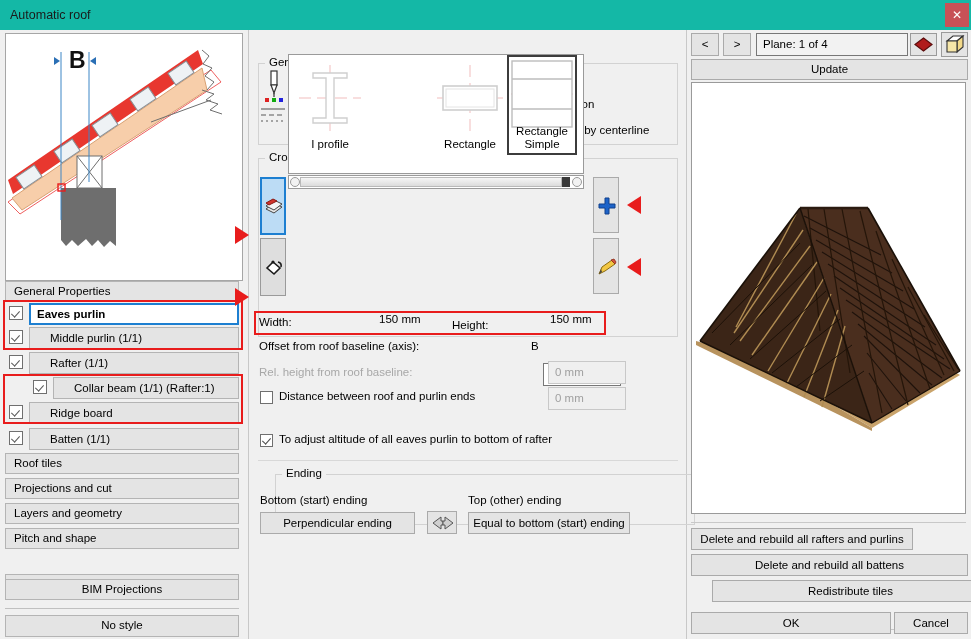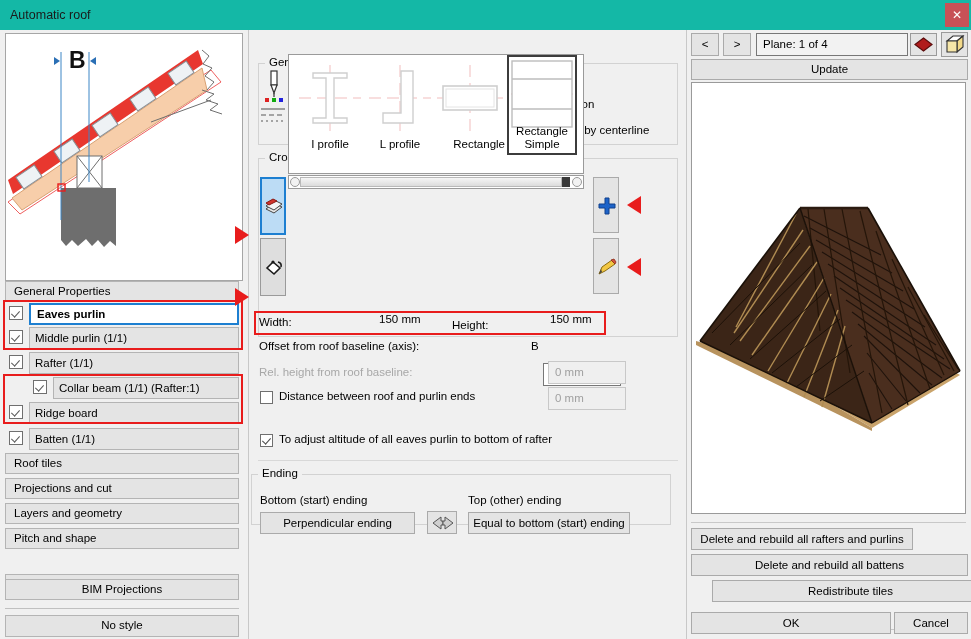--- a/index.html
+++ b/index.html
@@ -47,21 +47,21 @@
     position:absolute;left:4px;top:3px;width:14px;height:14px;
     background:#fff;border:1px solid #6f6f6f;box-sizing:border-box;
   }
   .sb-row .chk::after{
     content:"";position:absolute;left:3px;top:2px;width:4px;height:7px;
     border:solid #5a5a5a;border-width:0 1.6px 1.6px 0;transform:rotate(42deg);
   }
   .sb-row .field{
     position:absolute;left:24px;top:0;right:0;height:22px;
     background:#e4e4e4;border:1px solid #b4b4b4;box-sizing:border-box;
-    line-height:20px;padding-left:5px;font-size:11.5px;
+    line-height:20px;padding-left:20px;font-size:11.5px;
   }
   .sb-row.indent .chk{left:28px;}
   .sb-row.indent .field{left:48px;}
   .sb-row.selected .field{
     background:#fff;border:2px solid #1d7fd1;font-weight:bold;line-height:18px;padding-left:6px;
   }
   .redbox{position:absolute;border:2px solid #e81c1c;box-sizing:border-box;pointer-events:none;}
   #sb-divider{position:absolute;left:5px;width:234px;height:1px;background:#c0c0c0;}
   
   #center-col{position:absolute;left:248px;top:0;width:437px;height:609px;background:#f0f0f0;
@@ -321,30 +321,22 @@
 
       <div class="prof-cell" style="left:6px;">
         <svg width="70" height="78" viewBox="0 0 70 78">
           <line x1="4" y1="39" x2="66" y2="39" stroke="#f1bdbd" stroke-width="1" stroke-dasharray="12,6"></line>
           <line x1="35" y1="6" x2="35" y2="72" stroke="#f1bdbd" stroke-width="1" stroke-dasharray="12,6"></line>
           <path d="M18,14 L52,14 L52,19 L39,19 L39,59 L52,59 L52,64 L18,64 L18,59 L31,59 L31,19 L18,19 Z" fill="#fff" stroke="#cfcfcf" stroke-width="1.4"></path>
         </svg>
         <span class="nm">I profile</span>
       </div>
 
-      <div class="prof-cell" style="left:76px;">
-        <svg width="70" height="78" viewBox="0 0 70 78">
-          <line x1="4" y1="39" x2="66" y2="39" stroke="#f1bdbd" stroke-width="1" stroke-dasharray="12,6"></line>
-          <line x1="35" y1="6" x2="35" y2="72" stroke="#f1bdbd" stroke-width="1" stroke-dasharray="12,6"></line>
-          <path d="M36,12 L48,12 L48,64 L18,64 L18,54 L36,54 Z" fill="#fff" stroke="#cfcfcf" stroke-width="1.4"></path>
-        </svg>
-        <span class="nm">L profile</span>
-      </div>
-
-      <div class="prof-cell" style="left:146px;text-align:right;">
+
+      <div class="prof-cell" style="left:146px;">
         <svg width="70" height="78" viewBox="0 0 70 78">
           <line x1="2" y1="39" x2="68" y2="39" stroke="#f1bdbd" stroke-width="1" stroke-dasharray="12,6"></line>
           <line x1="35" y1="6" x2="35" y2="72" stroke="#f1bdbd" stroke-width="1" stroke-dasharray="12,6"></line>
           <rect x="8" y="27" width="54" height="24" fill="#fff" stroke="#cfcfcf" stroke-width="1.6"></rect>
           <rect x="11" y="30" width="48" height="18" fill="none" stroke="#e4e4e4" stroke-width="1"></rect>
         </svg>
         <span class="nm">Rectangle</span>
       </div>
 
       <div class="prof-cell sel" style="left:218px;top:0px;height:100px;">
@@ -409,21 +401,21 @@
       <span>0 mm</span>
     </div>
 
     <div class="chkline on" style="left:11px;top:403px;">
       <span class="box"></span>
       <span class="t">To adjust altitude of all eaves purlin to bottom of rafter</span>
     </div>
 
     <div style="position:absolute;left:9px;top:430px;width:420px;height:1px;background:#d8d8d8;"></div>
 
-    <div class="group" style="left:2px;top:444px;width:420px;height:51px;padding-left:30px;">
+    <div class="group" style="left:26px;top:444px;width:420px;height:51px;padding-left:30px;">
       <span class="group-title">Ending</span>
     </div>
     <span class="lbltxt" style="left:11px;top:464px;">Bottom (start) ending</span>
     <div class="btn" style="position:absolute;left:11px;top:482px;width:155px;height:22px;line-height:20px;">
       <span>Perpendicular ending</span>
     </div>
     <div style="position:absolute;left:178px;top:481px;width:30px;height:23px;background:#e4e4e4;border:1px solid #aaa;box-sizing:border-box;">
       <span style="position:absolute;left:3px;top:3px;">
         <svg width="24" height="16" viewBox="0 0 24 16">
           <polygon points="10,2 2,8 10,14 10,10 12,10 12,6 10,6" fill="#cfcfcf" stroke="#555" stroke-width="1"></polygon>

